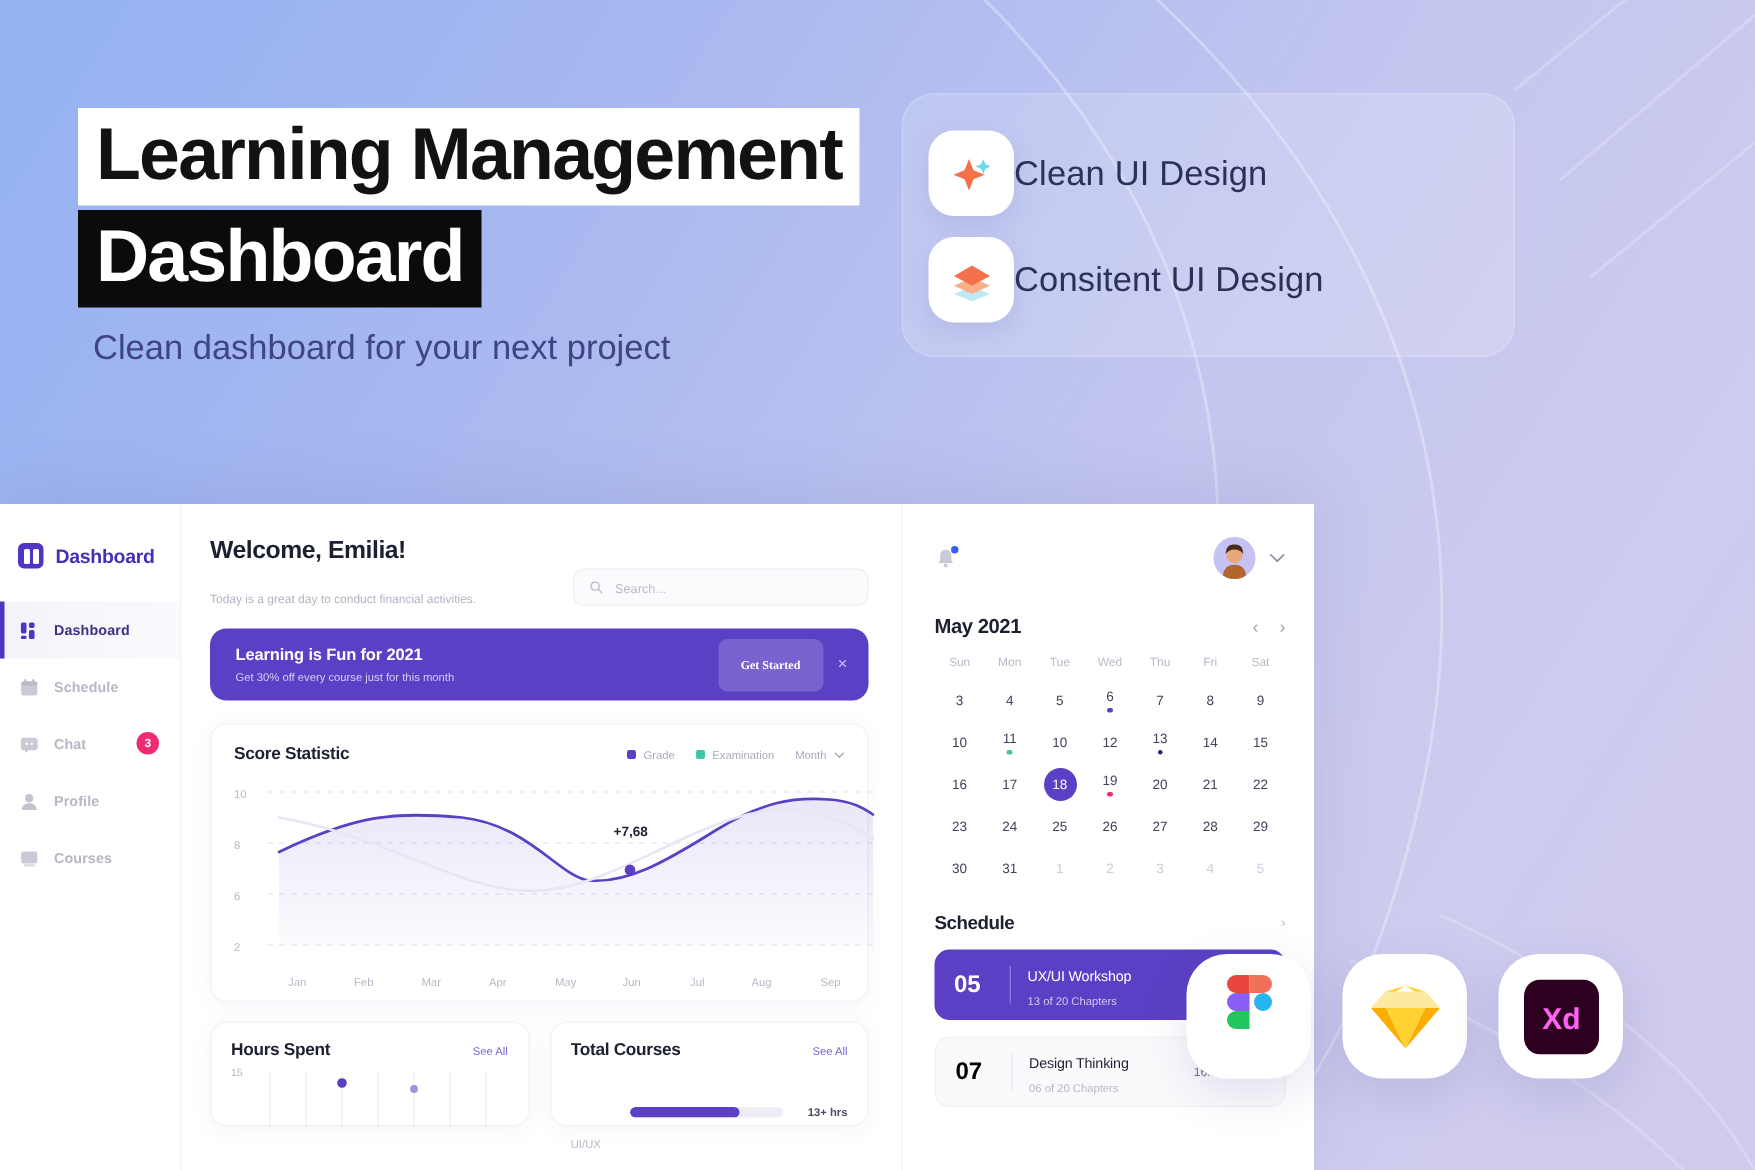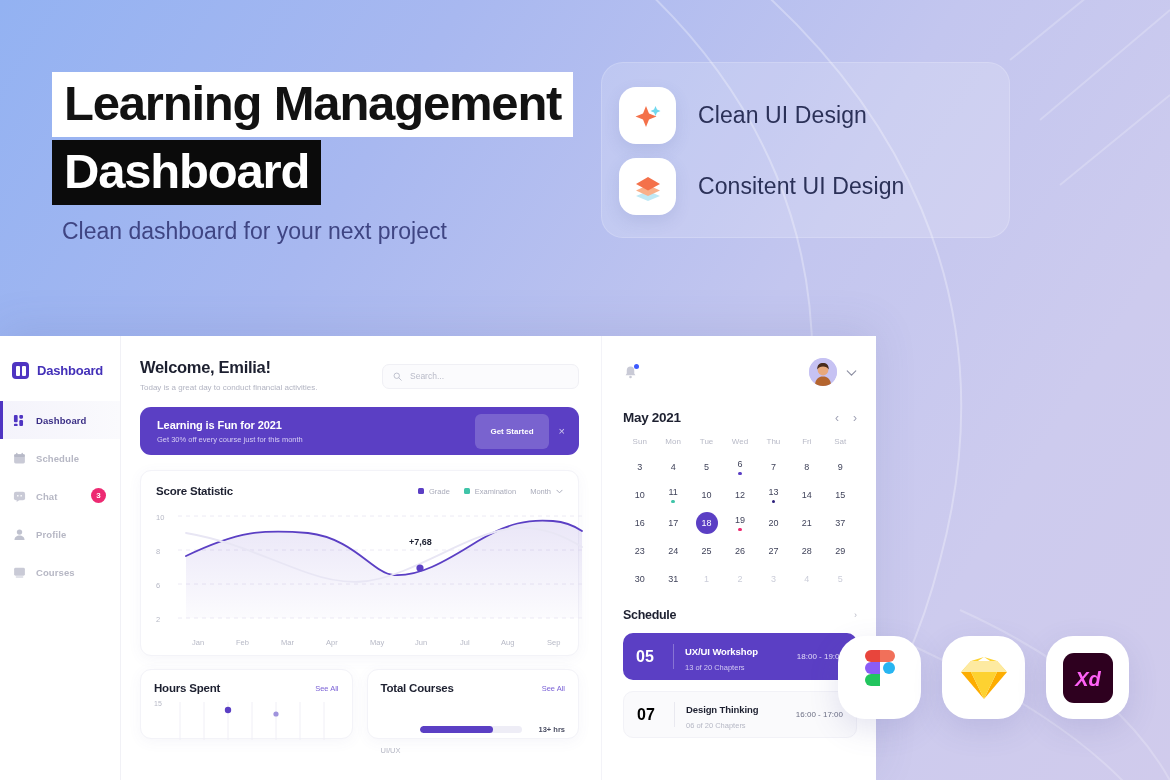--- a/index.html
+++ b/index.html
@@ -30,21 +30,21 @@
     position:absolute; left:62px; top:212px; width:420px;
     font-size:23px; line-height:1.72; color:#3f4583; font-weight:400;
   }
 
   
   .feat-panel {
     position:absolute; left:601px; top:62px; width:409px; height:176px;
     background:rgba(255,255,255,0.16); border-radius:22px;
     border:1px solid rgba(255,255,255,0.17);
   }
-  .feat-row { position:absolute; display:flex; align-items:center; gap:22px; }
+  .feat-row { position:absolute; display:flex; align-items:center; }
   .feat-row.r1 { left:17px; top:24px; }
   .feat-row.r2 { left:17px; top:95px;text-align:center; }
   .feat-ico {
     width:57px; height:57px; border-radius:17px; background:#fff;
     display:flex; align-items:center; justify-content:center;
     box-shadow:0 6px 16px rgba(80,90,160,0.14);
   }
   .feat-label { font-size:23px; color:#2b3158; font-weight:400; letter-spacing:0.1px; }
 
   
@@ -75,43 +75,43 @@
   .nav-item.active .nlabel { color:#3b2f86; }
   .nico { width:14px; height:14px; flex:none; display:flex; align-items:center; justify-content:center; }
   .badge {
     position:absolute; right:14px; top:11px; min-width:15px; height:15px; border-radius:50%;
     background:#ed2a72; color:#fff; font-size:8px; font-weight:bold;
     display:flex; align-items:center; justify-content:center;
   }
 
   
   .main { position:absolute; left:121px; top:0; width:480px; height:444px; background:#fff; padding:22px 22px 0 19px; }
-  .welcome-row { display:flex; justify-content:space-between; align-items:center; }
+  .welcome-row { display:flex; justify-content:space-between; align-items:flex-end; }
   .welcome-h { font-size:16.5px; font-weight:bold; color:#1d2030; letter-spacing:-0.3px; }
-  .welcome-s { font-size:8px; color:#b2b4c2; margin-top:6px; }
+  .welcome-s { font-size:8px; color:#b2b4c2; margin-top:18px; }
   .search {
     width:197px; height:25px; border-radius:7px; background:#fbfbfd; border:1px solid #f0f0f5;
     display:flex; align-items:center; gap:8px; padding:0 10px; margin-top:2px;
   }
   .search input {
     border:none; outline:none; background:transparent; font-size:8.5px; color:#a7a9b8;
     font-family:"Liberation Sans", sans-serif; width:100%;
   }
   .search input::placeholder { color:#b9bbc8; }
 
   .promo {
     margin-top:15px; height:48px; border-radius:11px; background:#5b3fc4;
     display:flex; align-items:center; padding:0 14px 0 17px; color:#fff; position:relative;
   }
   .promo-t { font-size:11px; font-weight:bold; letter-spacing:-0.1px; }
   .promo-s { font-size:7.5px; color:#d6cdf4; margin-top:4px; }
   .promo-btn {
     margin-left:auto; background:rgba(255,255,255,0.19); border-radius:6px;
     font-size:8px; font-weight:bold; color:#fff; padding:13px 15px; cursor:pointer; border:none;
-    font-family:Liberation Sans, sans-serif;
+    font-family:Liberation Serif, serif;
   }
   .promo-x { margin-left:10px; font-size:11px; color:#cfc6ee; cursor:pointer; line-height:1; }
 
   .card { background:#fff; border-radius:11px; border:1px solid #f3f3f8; box-shadow:0 3px 14px rgba(100,100,160,0.055); }
   .chart-card { margin-top:15px; height:186px; padding:14px 15px 8px 15px; position:relative; }
   .chart-head { display:flex; align-items:center; }
   .chart-title { font-size:11.5px; font-weight:bold; color:#1d2030; letter-spacing:-0.2px; }
   .legend { margin-left:auto; display:flex; align-items:center; gap:14px; }
   .lg { display:flex; align-items:center; gap:5px; font-size:7.5px; color:#a9abba; }
   .lgsq { width:6px; height:6px; border-radius:1.5px; }
@@ -160,31 +160,31 @@
   .sched-head { display:flex; align-items:center; margin-top:16px; }
   .sched-title { font-size:12.5px; font-weight:bold; color:#1d2030; letter-spacing:-0.3px; }
   .sched-more { margin-left:auto; font-size:9px; color:#b8bac7; }
   .sitem { margin-top:11px; height:47px; border-radius:10px; display:flex; align-items:center; padding:0 13px; }
   .sitem.hi { background:#5b3fc4; color:#fff; }
   .sitem.plain { background:#fafafc; border:1px solid #f2f2f7; }
   .sday { font-size:16px; font-weight:bold; width:26px; }
   .sdiv { width:1px; height:25px; margin:0 11px; }
   .sitem.hi .sdiv { background:rgba(255,255,255,0.28); }
   .sitem.plain .sdiv { background:#e9e9f0; }
-  .stitle { font-size:9.5px; font-weight:bold; letter-spacing:-0.1px; }
+  .stitle { font-size:9.5px; font-weight:normal; letter-spacing:-0.1px; }
   .ssub { font-size:7.5px; margin-top:4px; }
   .sitem.hi .ssub { color:#d2c9f2; }
   .sitem.plain .stitle { color:#1d2030; }
   .sitem.plain .ssub { color:#b6b8c5; }
   .stime { margin-left:auto; font-size:8px; }
   .sitem.hi .stime { color:#e2dcf8; }
   .sitem.plain .stime { color:#6c6f84; }
 
   
-  .tools { position:absolute; left:838px; top:636px; display:flex; gap:21px;font-style:italic; }
+  .tools { position:absolute; left:791px; top:636px; display:flex; gap:21px; }
   .tool {
     width:83px; height:83px; border-radius:27px; background:#fff;
     display:flex; align-items:center; justify-content:center;
     box-shadow:0 10px 30px rgba(90,90,160,0.16);
   }
 </style>
 </head>
 <body>
 
 <div class="bg-deco">
@@ -509,21 +509,21 @@
             <span class="sel-circle"></span>
             <span class="dnum">18</span>
           </div><div class="dcell">
             <span class="dnum">19</span>
             <span class="ddot" style="background: rgb(237, 42, 114);"></span>
           </div><div class="dcell">
             <span class="dnum">20</span>
           </div><div class="dcell">
             <span class="dnum">21</span>
           </div><div class="dcell">
-            <span class="dnum">37</span>
+            <span class="dnum">22</span>
           </div><div class="dcell">
             <span class="dnum">23</span>
           </div><div class="dcell">
             <span class="dnum">24</span>
           </div><div class="dcell">
             <span class="dnum">25</span>
           </div><div class="dcell">
             <span class="dnum">26</span>
           </div><div class="dcell">
             <span class="dnum">27</span>

